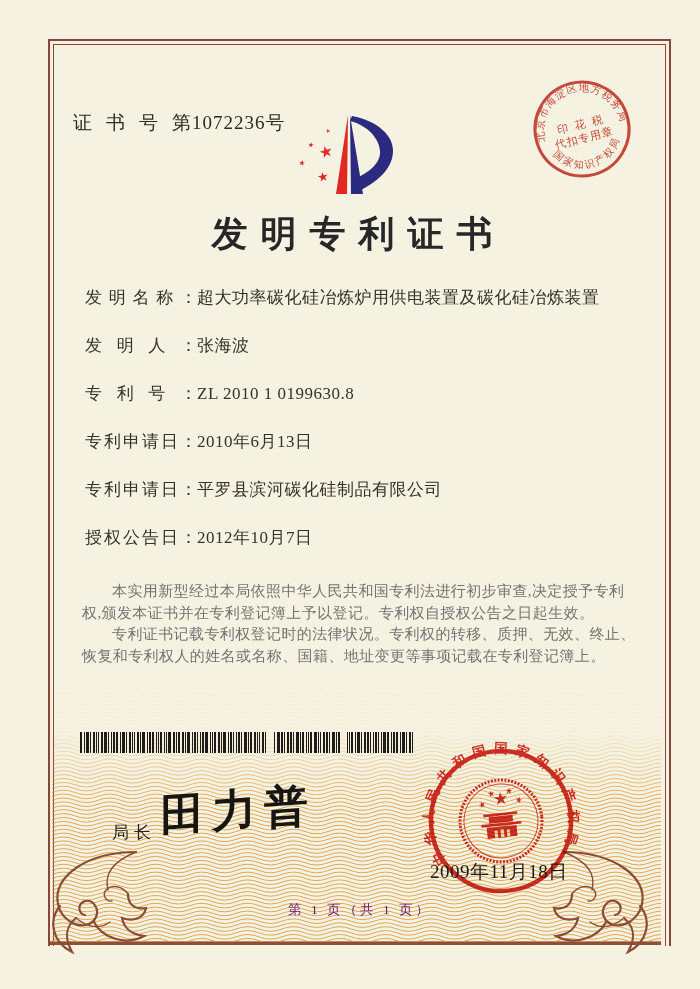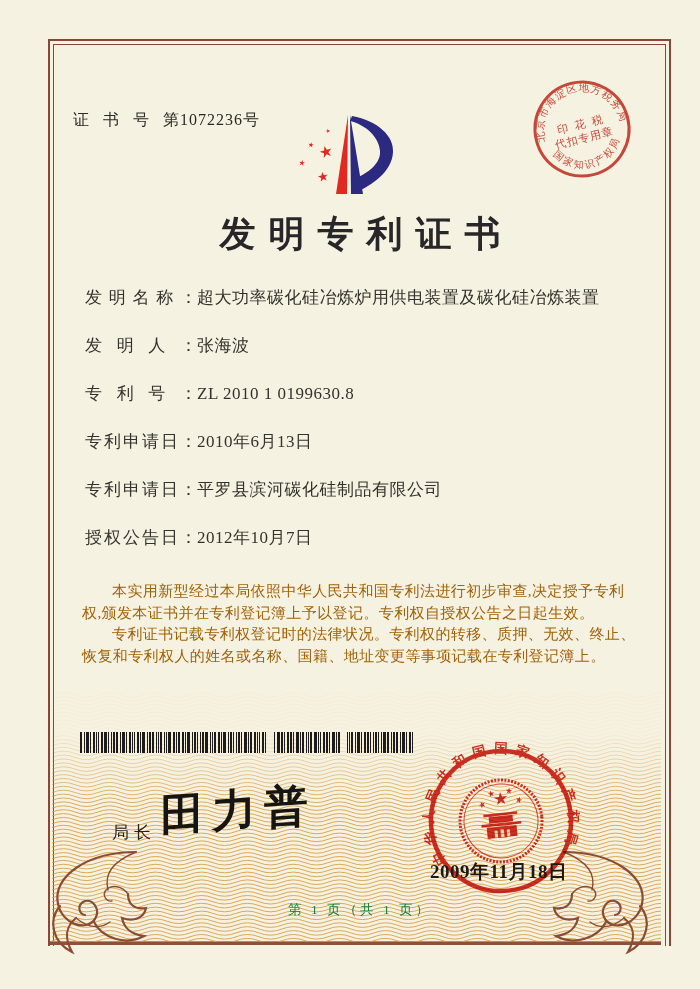--- a/index.html
+++ b/index.html
@@ -8,44 +8,44 @@
     background:#f6f2e1;overflow:hidden;
     font-family:"Liberation Serif", serif;color:#2e2c28;
   }
   
   #frame-outer{position:absolute;left:48px;top:39px;width:623px;height:907px;
     border:2px solid #8a4636;border-bottom:none;box-sizing:border-box;}
   #frame-inner{position:absolute;left:53px;top:44px;width:613px;height:902px;
     border:1px solid #8a4636;border-bottom:none;box-sizing:border-box;}
   #band-bottom-line{position:absolute;left:50px;top:941px;width:611px;height:3px;
     background:#8f5038;border-top:1px solid #c08a5e;}
-  #cert-no{position:absolute;left:73px;top:110px;font-size:16px;white-space:nowrap;color:#2a2a26;text-align:right;}
+  #cert-no{position:absolute;left:73px;top:110px;font-size:19px;white-space:nowrap;color:#2a2a26;text-align:right;}
   #cert-no .lbl{letter-spacing:14px;}
   #cert-no .val{letter-spacing:1px;}
   #logo-svg{position:absolute;left:296px;top:112px;}
   #tax-stamp-svg{position:absolute;left:505px;top:52px;mix-blend-mode:multiply;opacity:.92;}
-  #title{position:absolute;left:20px;top:210px;width:680px;text-align:center;
+  #title{position:absolute;left:12px;top:210px;width:680px;text-align:center;
     font-size:36px;font-weight:600;letter-spacing:13px;text-indent:13px;color:#27272a;}
   #fields{position:absolute;left:85px;top:288px;width:560px;display:flex;flex-direction:column;gap:28px;}
   .field-row{display:flex;align-items:baseline;font-size:17px;line-height:20px;color:#34322c;}
   .field-label{display:inline-block;width:112px;text-align:justify;text-align-last:justify;flex:none;}
   .field-value{letter-spacing:.5px;white-space:nowrap;}
   #paragraphs{position:absolute;left:82px;top:581px;width:554px;font-size:15px;
-    line-height:21.5px;color:#a16207;letter-spacing:.4px;}
+    line-height:21.5px;color:#737373;letter-spacing:.4px;}
   #paragraphs p{margin:0;text-indent:2em;}
   #waves-svg{position:absolute;left:52px;top:692px;z-index:1;}
   #barcode-svg{position:absolute;left:80px;top:732px;z-index:2;}
   #director{position:absolute;left:112px;top:813px;font-size:17px;letter-spacing:5px;z-index:3;color:#25231f;margin-top:8px;}
   #signature{position:absolute;left:160px;top:781px;font-size:44px;font-weight:600;
     letter-spacing:8px;color:#171512;transform:rotate(-4deg) skewX(-4deg);z-index:3;white-space:nowrap;}
   #office-seal-svg{position:absolute;left:420px;top:740px;mix-blend-mode:multiply;opacity:.94;z-index:4;}
-  #seal-date{position:absolute;left:430px;top:859px;font-size:19px;font-weight:700;
+  #seal-date{position:absolute;left:430px;top:859px;font-size:19px;font-weight:400;
     letter-spacing:.5px;color:#1d1a16;z-index:5;white-space:nowrap;}
   #page-footer{position:absolute;left:20px;top:901px;width:680px;text-align:center;
-    font-size:13.5px;letter-spacing:3px;color:#15803d;z-index:3;}
+    font-size:13.5px;letter-spacing:3px;color:#701a75;z-index:3;}
   .corner-orn{position:absolute;z-index:3;}
 </style>
 </head>
 <body>
 
 <div id="page">
 
   <div id="frame-outer"></div>
   <div id="frame-inner"></div>
   <div id="band-bottom-line"></div>

